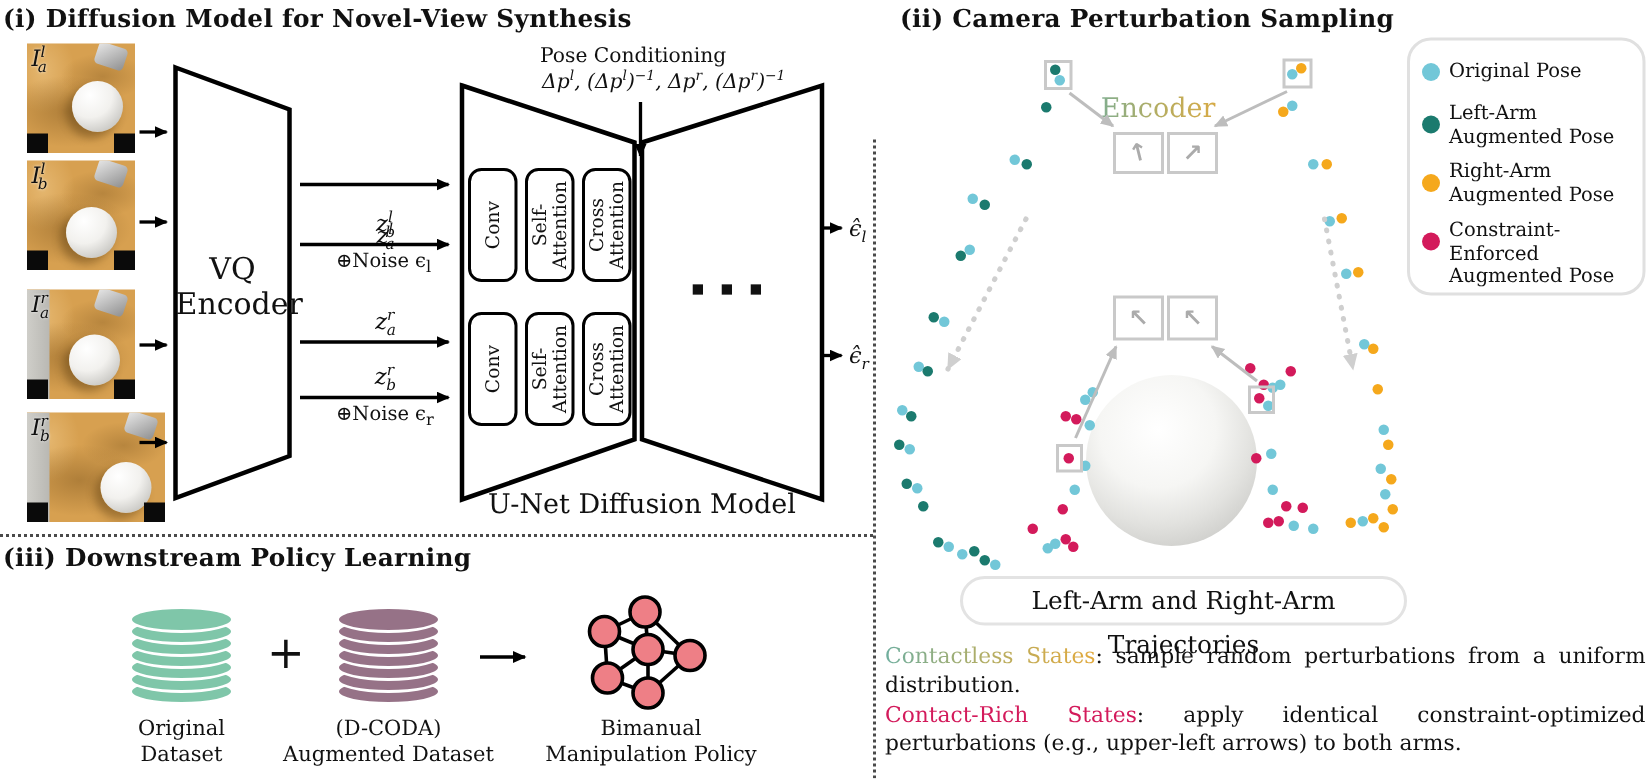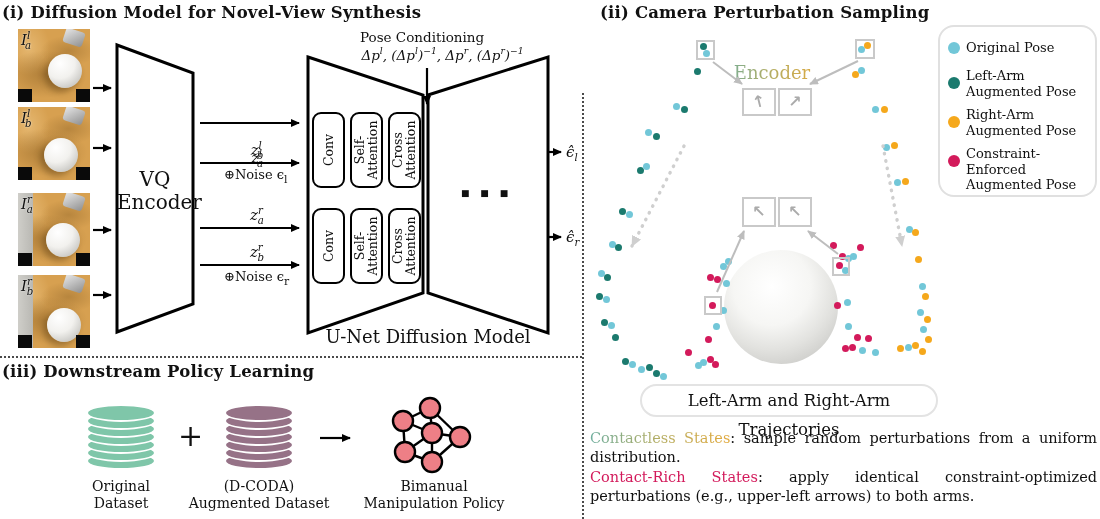--- a/index.html
+++ b/index.html
@@ -84,21 +84,21 @@
         <span class="blk br"></span>
     </div>
     <div class="thumb t3" style="top:193px;">
       <span class="strip"></span>
       <span class="tlabel mm stack">I<sup>r</sup><sub>a</sub></span>
       <span class="ball"></span>
       <span class="grip"></span>
       <span class="blk bl"></span>
         <span class="blk br"></span>
     </div>
-    <div class="thumb t4" style="top:275px;">
+    <div class="thumb t4" style="top:275px;padding-left:20px;">
       <span class="strip"></span>
       <span class="tlabel mm stack">I<sup>r</sup><sub>b</sub></span>
       <span class="ball"></span>
       <span class="grip"></span>
       <span class="blk bl"></span>
         <span class="blk br"></span>
     </div>
   </div>
 
   <svg class="abs" style="left:0;top:0;z-index:2;" width="1100" height="519">

